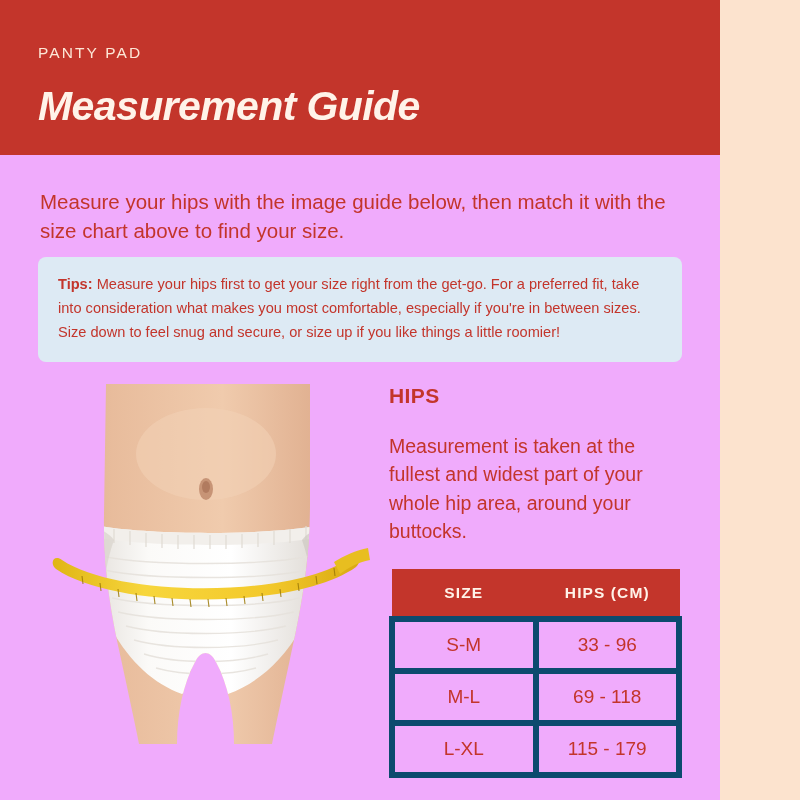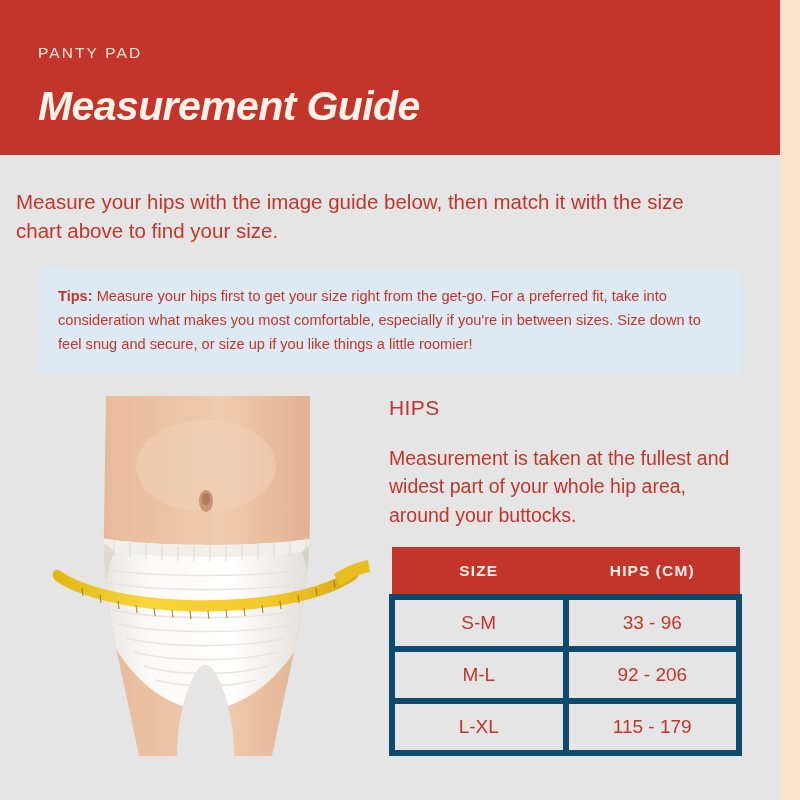--- a/index.html
+++ b/index.html
@@ -7,23 +7,23 @@
     width: 800px;
     height: 800px;
     font-family: "Liberation Sans", sans-serif;
   }
   body {
     background: #FCE3CE;
     overflow: hidden;
   }
   .page {
     position: relative;
-    width: 780px;
+    width: 720px;
     height: 800px;
-    background: #e5e5e5;
+    background: #f0abfc;
   }
 
   
   .header {
     background: #C3352B;
     height: 155px;
     padding: 44px 0 0 38px;
   }
   .header-eyebrow {
     color: #FDE7D7;
@@ -39,27 +39,27 @@
     font-style: italic;
     letter-spacing: -0.6px;
     margin-top: 21px;
   }
 
   
   .intro {
     color: #C3352B;
     font-size: 20.5px;
     line-height: 1.42;
-    padding: 32px 40px 0 16px;
+    padding: 32px 40px 0 40px;
     max-width: 740px;
   }
 
   
   .tips {
-    margin: 24px 38px 0 38px;
+    margin: 12px 38px 0 38px;
     background: #DDEAF4;
     border-radius: 8px;
     padding: 16px 20px 18px 20px;
     color: #C3352B;
     font-size: 14.6px;
     line-height: 1.62;
   }
   .tips b { font-weight: bold; }
 
   
@@ -73,34 +73,34 @@
     position: relative;
     height: 360px;
   }
   .info-col {
     flex: 1;
     padding-left: 8px;
   }
   .hips-title {
     color: #C3352B;
     font-size: 21px;
-    font-weight: normal;
+    font-weight: bold;
     letter-spacing: 0.4px;
     margin-bottom: 20px;
   }
   .hips-desc {
     color: #C3352B;
     font-size: 19.5px;
     line-height: 1.45;
     margin-top: 24px;
   }
 
   
   table.size-table {
-    margin-top: 18px;
+    margin-top: 24px;
     width: 100%;
     border-collapse: collapse;
     table-layout: fixed;
   }
   table.size-table th {
     background: #C3352B;
     color: #FFF3E9;
     font-size: 15.5px;
     font-weight: bold;
     letter-spacing: 1.1px;
@@ -246,21 +246,21 @@
             <th>HIPS (CM)</th>
           </tr>
         </thead>
         <tbody>
           <tr>
             <td>S-M</td>
             <td>33 - 96</td>
           </tr>
           <tr>
             <td>M-L</td>
-            <td>92 - 206</td>
+            <td>69 - 118</td>
           </tr>
           <tr>
             <td>L-XL</td>
             <td>115 - 179</td>
           </tr>
         </tbody>
       </table>
     </div>
   </div>
 </div>

